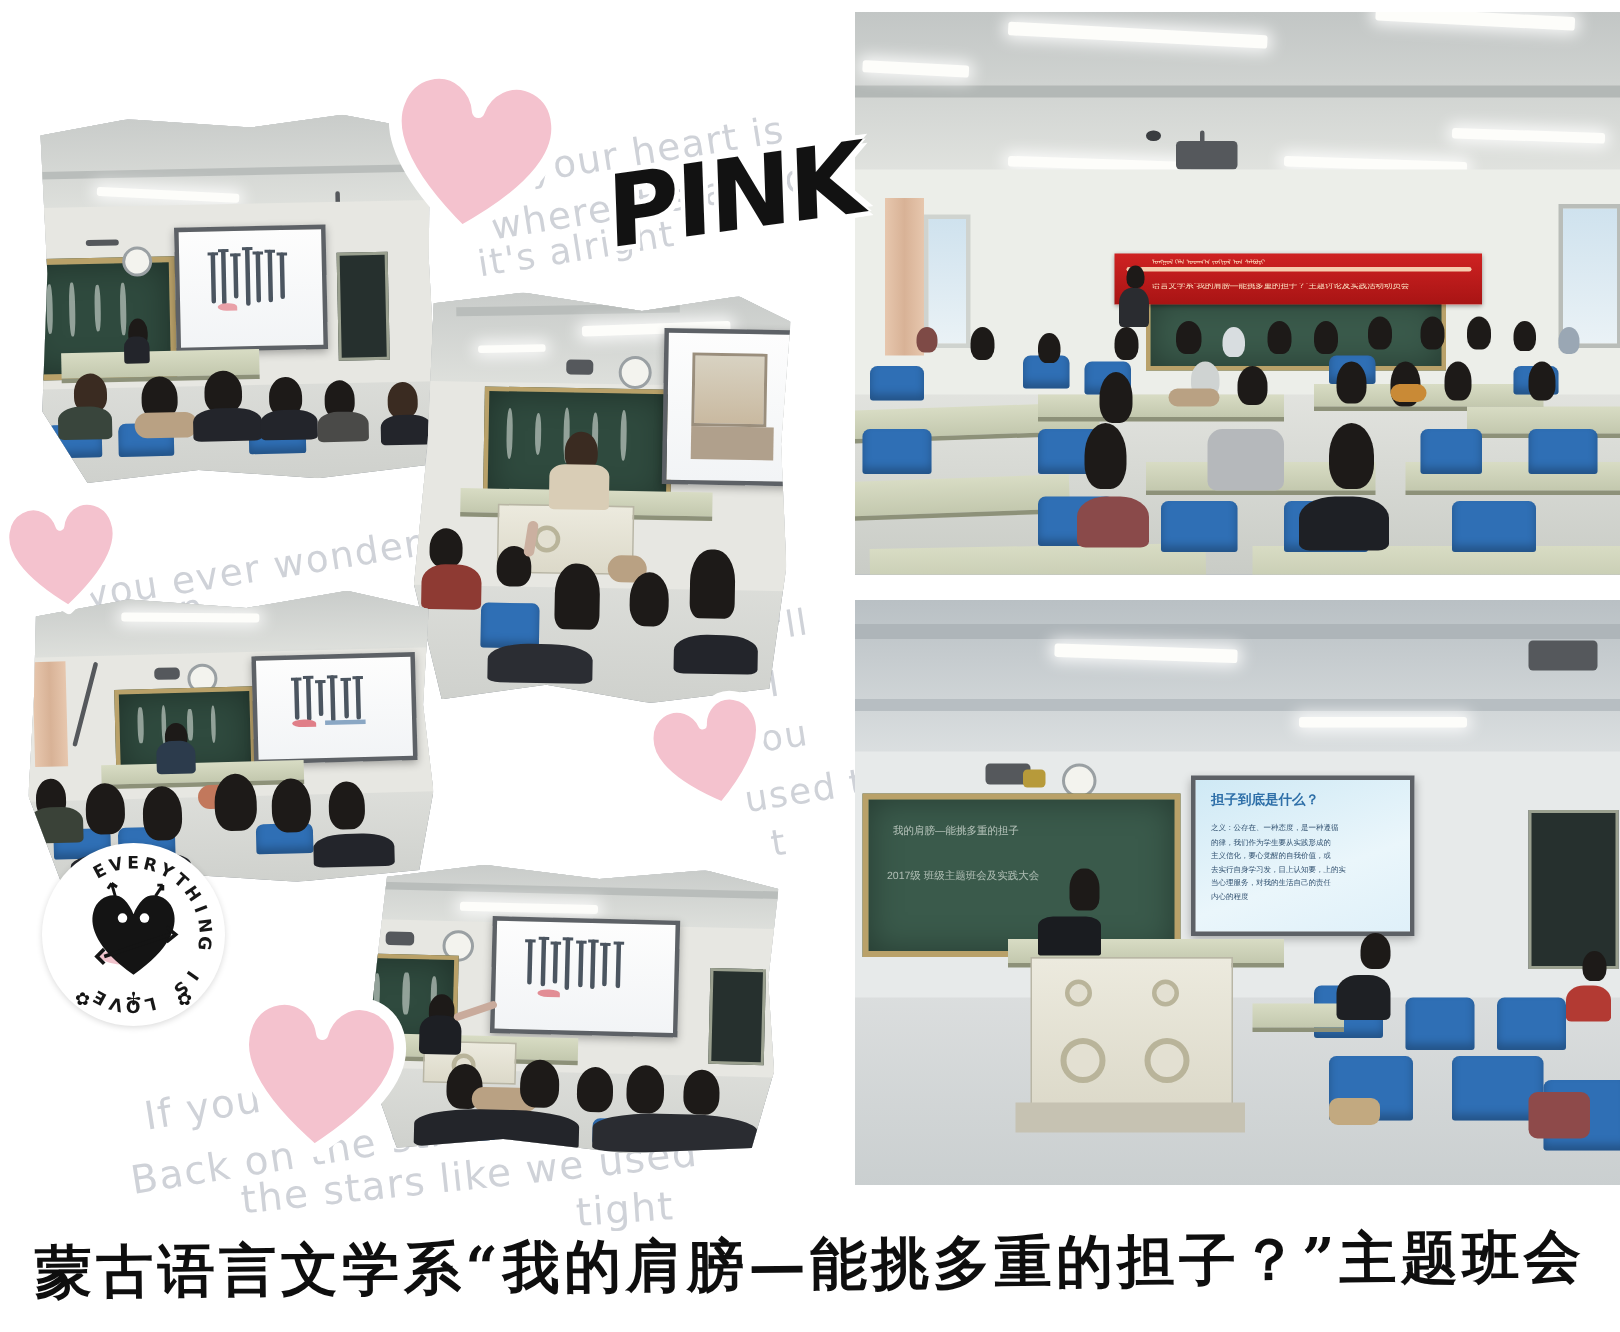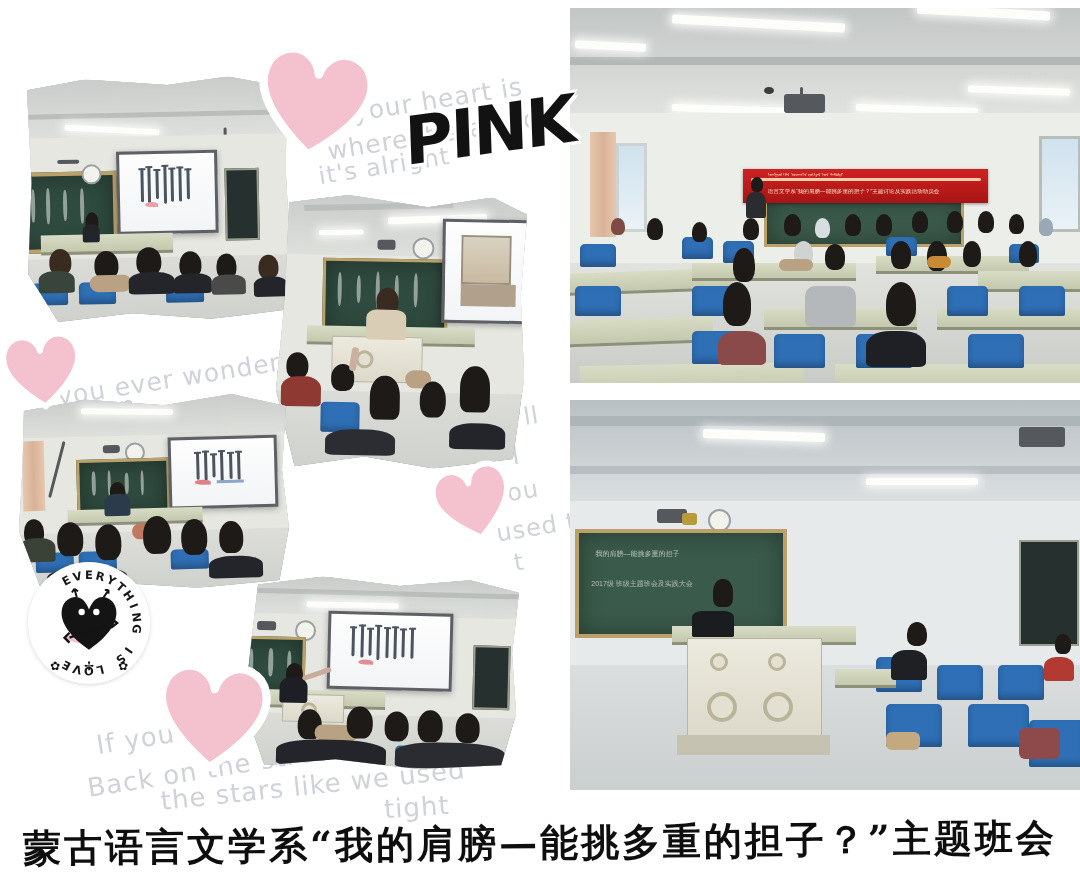--- a/index.html
+++ b/index.html
@@ -410,20 +410,29 @@
       <div class="wall" style="top:26%;height:42%;background:#e7eaea;"></div>
       <div class="proj" style="left:17%;top:28%;width:6%;height:3.5%;"></div>
       <div class="proj" style="left:22%;top:29%;width:3%;height:3%;background:#b79a3a;"></div>
       <div class="clock" style="left:27%;top:28%;width:19px;height:19px;"></div>
 
       <div class="board" style="left:1%;top:33%;width:40%;height:26%;">
         <div class="slidetxt" style="left:8%;top:16%;font-size:7px;color:#dfe6df;opacity:.75;">我的肩膀—能挑多重的担子</div>
         <div class="slidetxt" style="left:6%;top:46%;font-size:7px;color:#dfe6df;opacity:.7;">2017级 班级主题班会及实践大会</div>
       </div>
 
+      <div class="screen blue" style="left:44%;top:30%;width:28%;height:26%;">
+        <div class="slidetxt" style="left:7%;top:7%;font-size:9px;font-weight:bold;color:#2e6fa8;">担子到底是什么？</div>
+        <div class="slidetxt" style="left:7%;top:28%;font-size:5px;">之义：公存在、一种态度，是一种遵循</div>
+        <div class="slidetxt" style="left:7%;top:37%;font-size:5px;">的律，我们作为学生要从实践形成的</div>
+        <div class="slidetxt" style="left:7%;top:46%;font-size:5px;">主义信化，要心觉醒的自我价值，或</div>
+        <div class="slidetxt" style="left:7%;top:55%;font-size:5px;">去实行自身学习发，目上认知要，上的实</div>
+        <div class="slidetxt" style="left:7%;top:64%;font-size:5px;">当心理服务，对我的生活自己的责任</div>
+        <div class="slidetxt" style="left:7%;top:73%;font-size:5px;">内心的程度</div>
+      </div>
       <div class="door" style="left:88%;top:36%;width:11%;height:26%;"></div>
 
       <div class="desk" style="left:20%;top:58%;width:36%;height:4%;"></div>
       <div class="podium" style="left:23%;top:61%;width:26%;height:26%;">
         <div class="medal" style="left:16%;top:14%;width:12px;height:12px;"></div>
         <div class="medal" style="left:60%;top:14%;width:12px;height:12px;"></div>
         <div class="medal" style="left:14%;top:52%;width:22px;height:22px;border-width:4px;"></div>
         <div class="medal" style="left:56%;top:52%;width:22px;height:22px;border-width:4px;"></div>
       </div>
       <div style="position:absolute;left:21%;top:86%;width:30%;height:5%;background:#c6c2b2;"></div>

